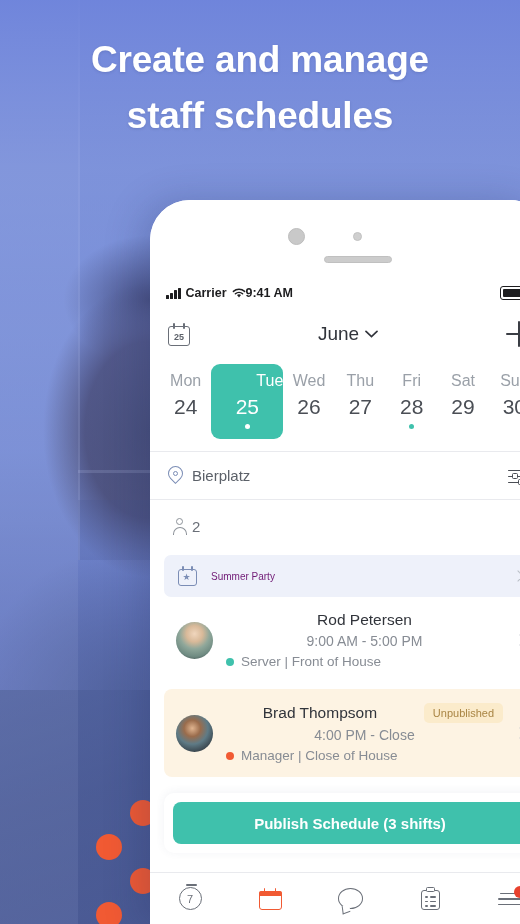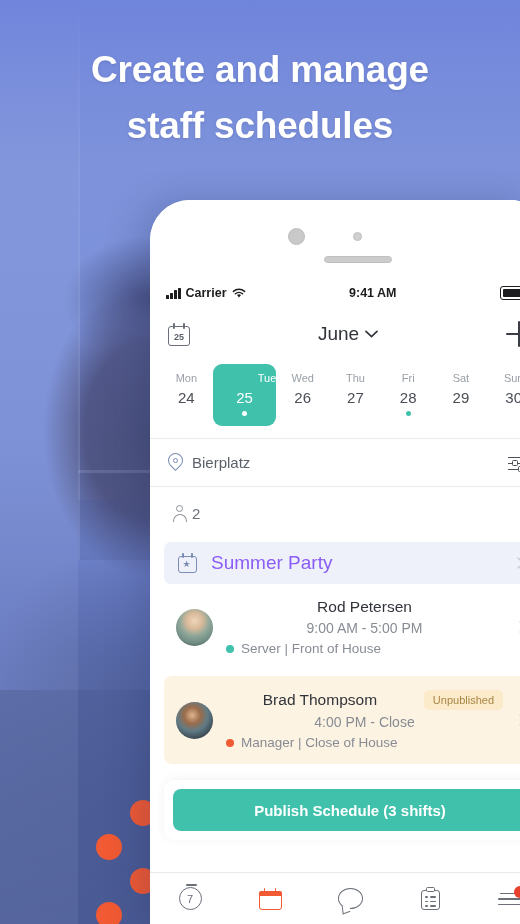--- a/index.html
+++ b/index.html
@@ -33,21 +33,21 @@
     position:absolute; left:0; top:690px; width:210px; height:234px;
     background:linear-gradient(160deg,#3c4a6e 0%, #2f3a57 45%, #273049 100%);
   }
   .bg-tint2 {
     position:absolute; inset:0;
     background:linear-gradient(180deg, rgba(107,129,219,0.92) 0%, rgba(107,129,219,0.55) 18%, rgba(107,129,219,0.42) 55%, rgba(107,129,219,0.50) 100%);
   }
 
   
   .headline {
-    position:absolute; left:0; top:42px; width:520px;
+    position:absolute; left:0; top:32px; width:520px;
     text-align:center; color:#fff;
     font-size:37px; line-height:56px; font-weight:600;
     letter-spacing:-0.2px;
     text-shadow:0 1px 3px rgba(40,50,100,0.18);
   }
 
   
   .dots { position:absolute; left:96px; top:800px; width:110px; height:124px; }
   .dot-o { position:absolute; width:26px; height:26px; border-radius:50%; background:#F15A33; }
 
@@ -71,21 +71,21 @@
   
   .statusbar {
     height:34px; display:flex; align-items:center;
     padding:0 16px; font-size:12.5px; font-weight:bold; color:#1d1d1f;
   }
   .sb-left { display:flex; align-items:center; gap:5px; flex:0 0 auto; }
   .bars { display:flex; align-items:flex-end; gap:1.5px; height:11px; }
   .bars i { width:2.5px; background:#1d1d1f; border-radius:0.5px; display:block; }
   .bars i:nth-child(1){height:4px;} .bars i:nth-child(2){height:6px;}
   .bars i:nth-child(3){height:8.5px;} .bars i:nth-child(4){height:11px;}
-  .sb-mid { flex:1; text-align:center; }
+  .sb-mid { flex:1; text-align:left; }
   .sb-right { flex:0 0 auto; display:flex; align-items:center; }
   .battery { width:34px; height:14px; border:1.6px solid #1d1d1f; border-radius:3px; padding:1.6px; }
   .battery span { display:block; height:100%; width:100%; background:#1d1d1f; border-radius:1px; }
 
   
   .navbar { height:48px; display:flex; align-items:center; padding:0 18px; }
   .nav-title { flex:1; text-align:center; font-size:19px; color:#31343b;
                display:flex; align-items:center; justify-content:center; gap:6px; }
   .cal-icon { width:22px; height:23px; position:relative; }
   .cal-icon .body { position:absolute; left:0; top:3px; width:22px; height:20px;
@@ -95,22 +95,22 @@
   .cal-icon .pin { position:absolute; top:0; width:1.7px; height:6px; background:#6a6f78; border-radius:1px; }
   .cal-icon .pin.a { left:5px; } .cal-icon .pin.b { left:15px; }
   .plus { width:26px; height:26px; position:relative; cursor:pointer; }
   .plus::before, .plus::after { content:""; position:absolute; background:#3a3d44; border-radius:1px; }
   .plus::before { left:0; top:11.6px; width:26px; height:2.2px; }
   .plus::after { left:11.9px; top:0; width:2.2px; height:26px; }
 
   
   .week { display:flex; padding:6px 10px 12px; }
   .day { flex:1; text-align:center; padding:8px 0 10px; border-radius:9px; position:relative; cursor:pointer; }
-  .day .dw { font-size:11px; color:#9aa0a8; margin-bottom:5px; }
-  .day .dn { font-size:15px; color:#4a4e55; }
+  .day .dw { font-size:16px; color:#9aa0a8; margin-bottom:5px; }
+  .day .dn { font-size:21px; color:#4a4e55; }
   .day .mark { width:5px; height:5px; border-radius:50%; margin:5px auto 0; background:transparent; }
   .day.sel { background:#3FC1AC; }
   .day.sel .dw { color:#fff;padding-left:45px; }
   .day.sel .dn { color:#fff; }
   .day.sel .mark { background:#fff; }
   .day .mark.on { background:#3FC1AC; }
 
   
   .sep { height:1px; background:#e9eaee; }
   .locrow { height:47px; display:flex; align-items:center; padding:0 18px; gap:9px; }
@@ -144,21 +144,21 @@
   .event {
     margin:6px 14px 0; height:42px; background:#EEF1FA; border-radius:7px;
     display:flex; align-items:center; padding:0 14px; gap:14px; cursor:pointer;
   }
   .ev-icon { width:19px; height:20px; position:relative; }
   .ev-icon .body { position:absolute; left:0; top:2.5px; width:19px; height:17.5px;
                    border:1.6px solid #7b8db5; border-radius:3px; }
   .ev-icon .pin { position:absolute; top:0; width:1.6px; height:5px; background:#7b8db5; border-radius:1px; }
   .ev-icon .pin.a { left:4px; } .ev-icon .pin.b { left:13px; }
   .ev-icon .star { position:absolute; left:4.5px; top:7px; font-size:9px; color:#7b8db5; line-height:9px; }
-  .ev-name { flex:1; font-size:19px; color:#8b5cf6; }
+  .ev-name { flex:1; font-size:10px; color:#701a75; }
   .chev { width:8px; height:8px; border-right:1.7px solid #b9bec6; border-top:1.7px solid #b9bec6;
           transform:rotate(45deg); }
 
   .shift { margin:0 14px; display:flex; align-items:center; padding:14px 12px; gap:13px; cursor:pointer; }
   .shift.unpub { background:#FDF3E3; border-radius:8px; margin-top:6px; }
   .avatar { width:37px; height:37px; border-radius:50%; flex:0 0 auto; }
   .avatar.a1 { background:radial-gradient(circle at 50% 32%, #f0d6bd 0%, #d8b999 26%, #8fa79a 48%, #6f8b82 72%, #2d3438 100%); }
   .avatar.a2 { background:radial-gradient(circle at 44% 36%, #e0b48f 0%, #9a6c4c 26%, #5f7b86 50%, #3d4a52 74%, #1f262b 100%); }
   .sh-body { flex:1; min-width:0;text-align:center; }
   .sh-top { display:flex; align-items:center; gap:10px; }

